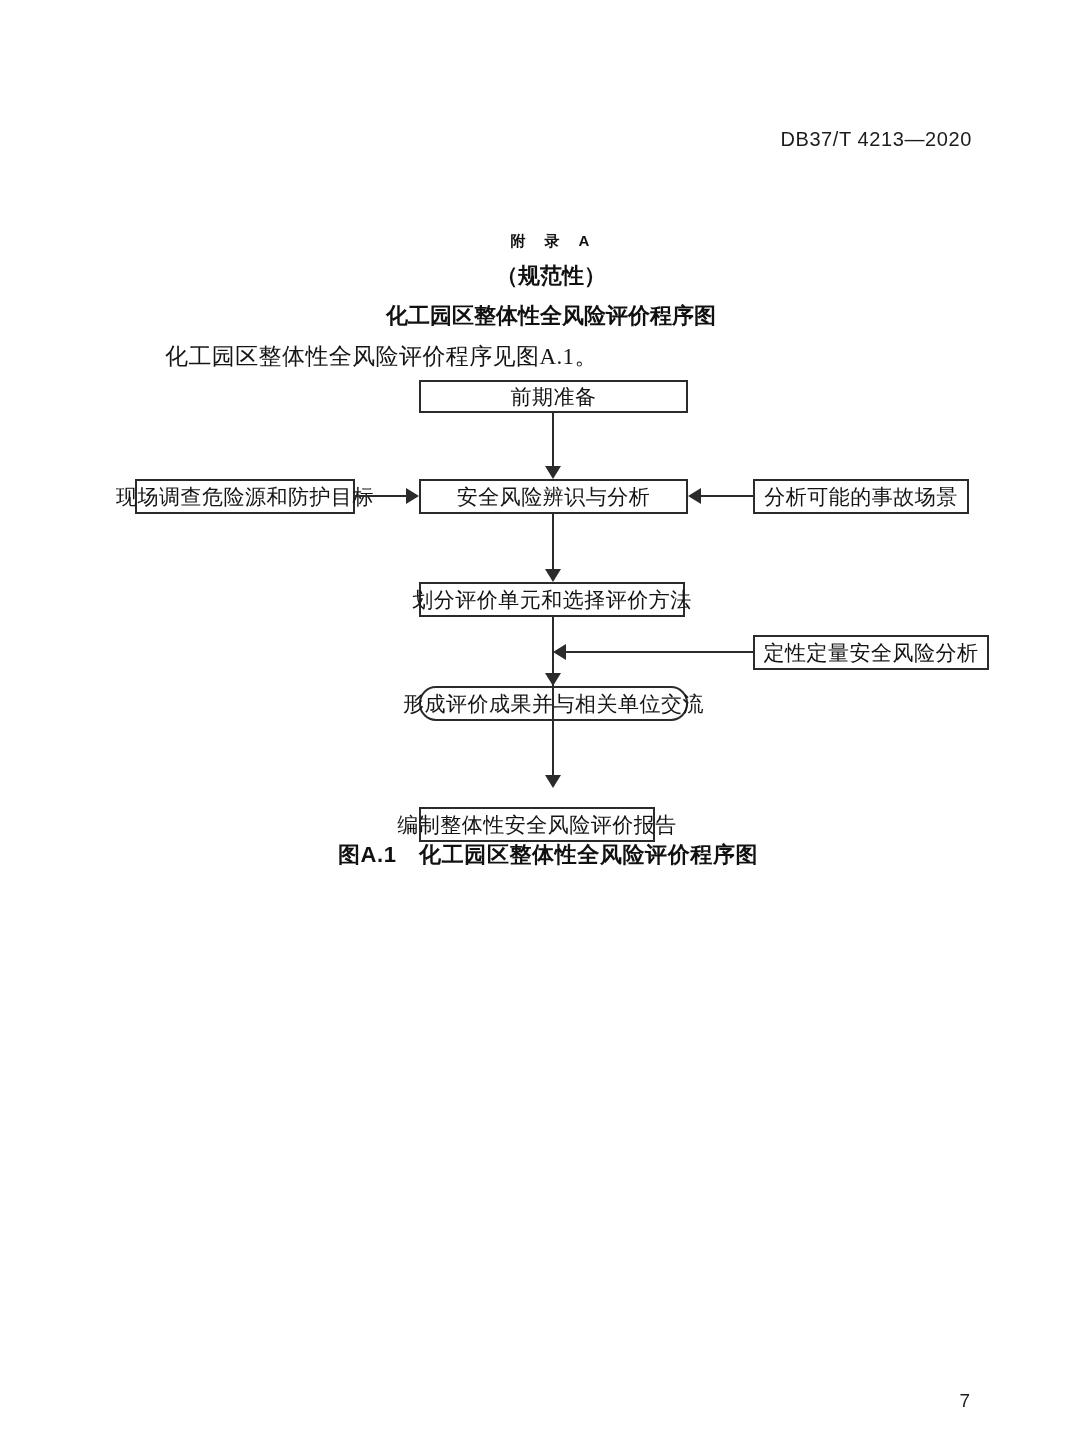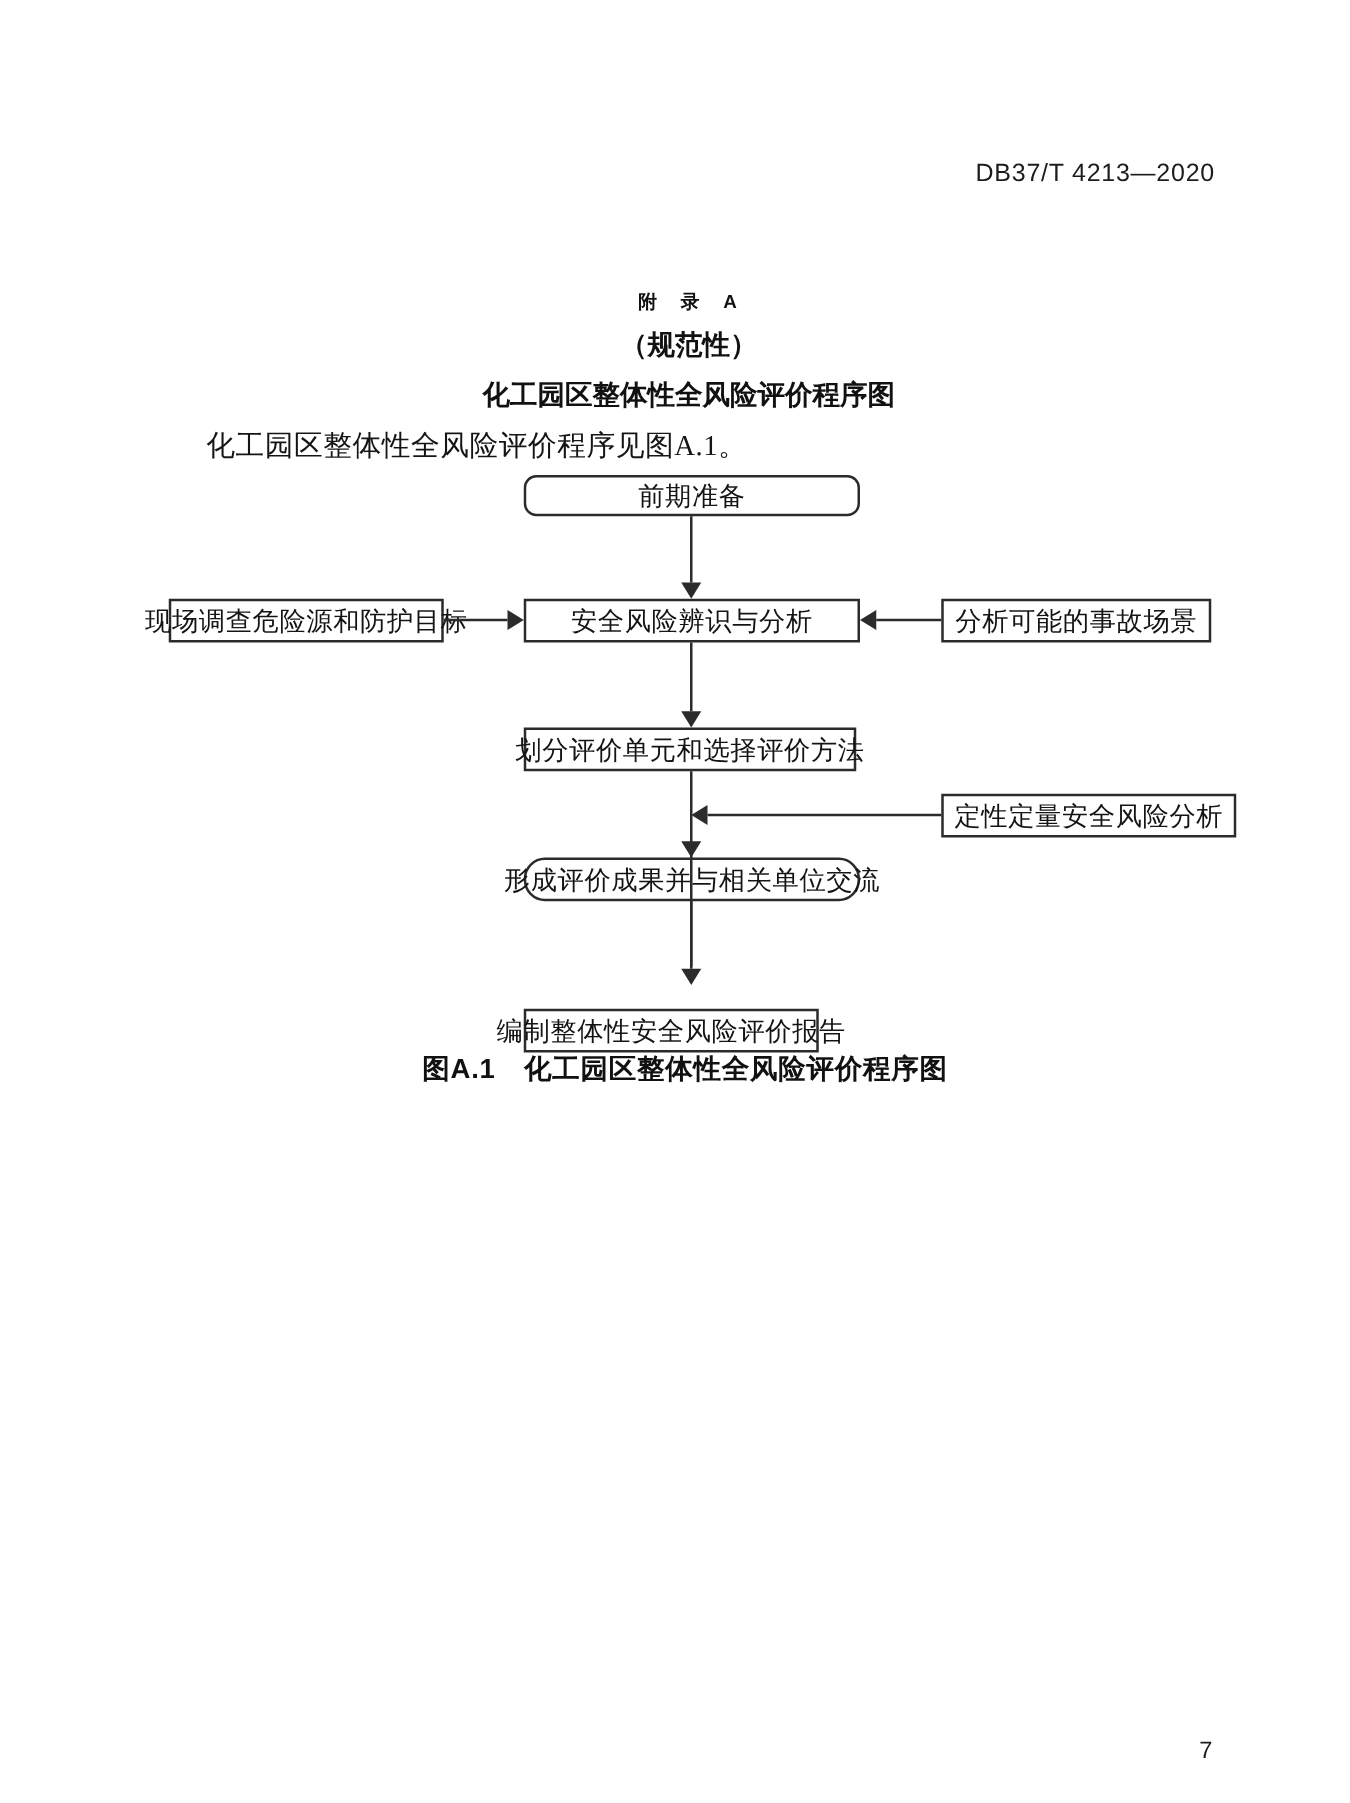--- a/index.html
+++ b/index.html
@@ -93,21 +93,21 @@
     background: #ffffff;
     display: flex;
     align-items: center;
     justify-content: center;
     font-size: 21px;
     letter-spacing: 0.5px;
     color: #141414;
     white-space: nowrap;
   }
   
-  .node-prep       { left: 419px; top: 10px;  width: 269px; height: 33px; border-radius: 10px; }
+  .node-prep       { left: 419px; top: 10px;  width: 269px; height: 33px; }
   .node-identify   { left: 419px; top: 109px; width: 269px; height: 35px; }
   .node-unit       { left: 419px; top: 212px; width: 266px; height: 35px; }
   .node-result     { left: 419px; top: 316px; width: 269px; height: 35px; border-radius: 17px; }
   .node-report     { left: 419px; top: 437px; width: 236px; height: 35px; }
   
   .node-survey     { left: 135px; top: 109px; width: 220px; height: 35px; }
   .node-scenario   { left: 753px; top: 109px; width: 216px; height: 35px; }
   .node-quant      { left: 753px; top: 265px; width: 236px; height: 35px; }
 
   

